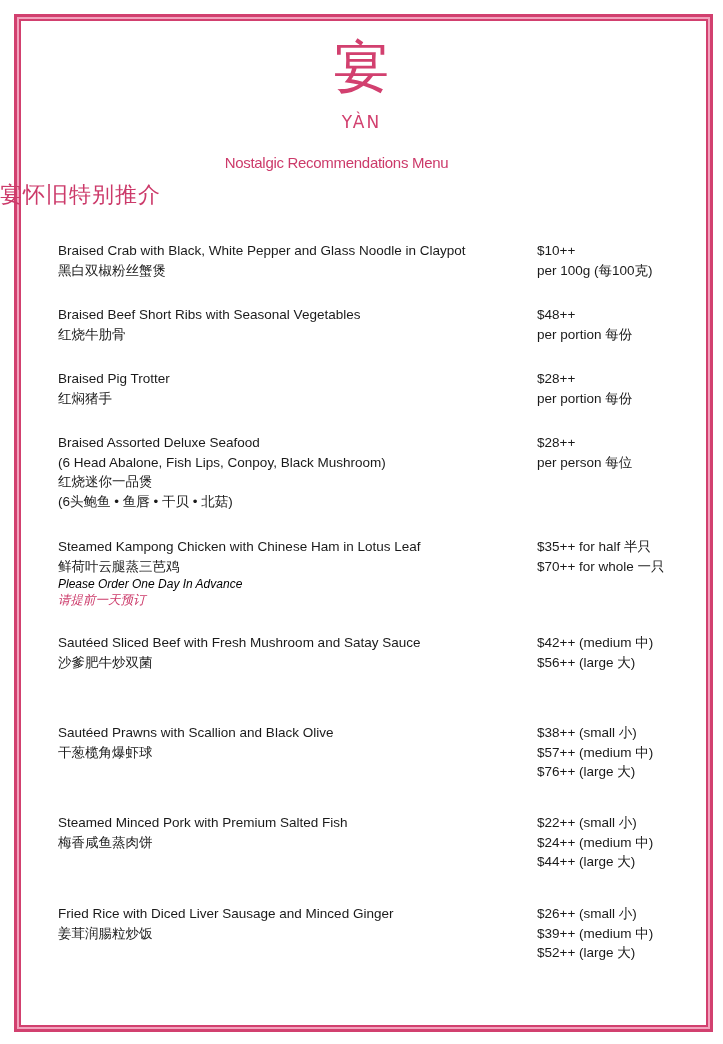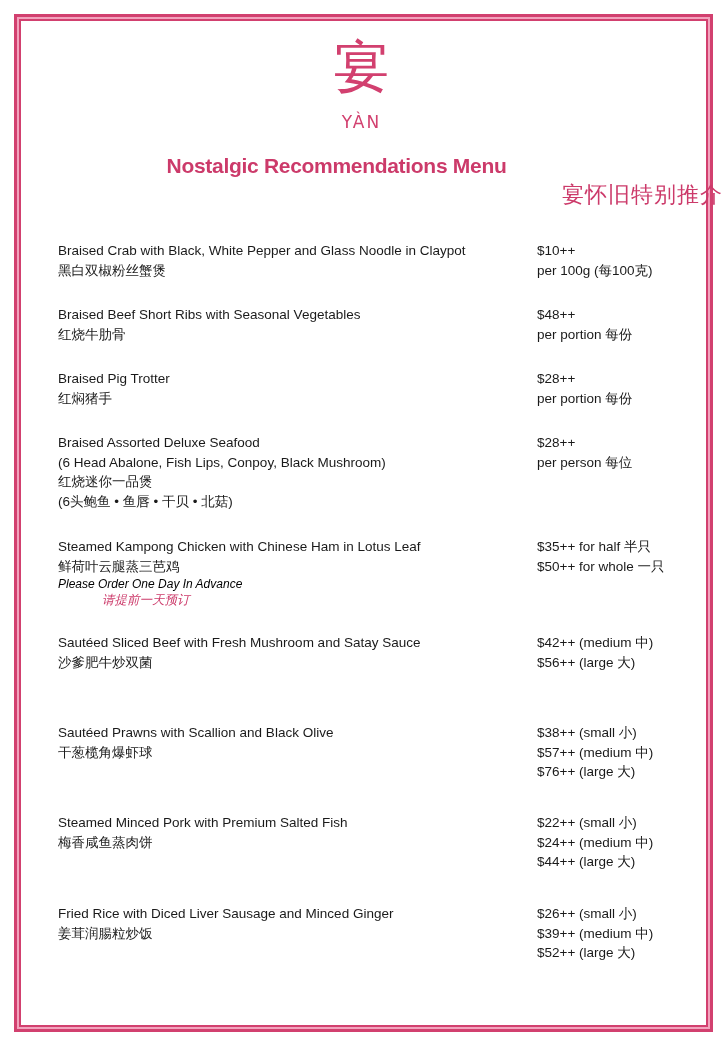--- a/index.html
+++ b/index.html
@@ -16,29 +16,29 @@
     }
     .frame-inner {
       position: absolute; left: 19px; top: 19px; width: 689px; height: 1008px;
       border: 2px solid #d2406f;
     }
 
     .logo { position: absolute; left: 0; top: 34px; width: 723px; text-align: center; color: #d2406f; }
     .logo-char { font-family: "DejaVu Sans", sans-serif; font-size: 56px; line-height: 66px; font-weight: normal; color: #d2406f; }
     .logo-latin { font-family: "DejaVu Sans", sans-serif; font-size: 17px; letter-spacing: 2px; line-height: 20px; margin-top: 12px; color: #d2406f; }
 
-    .title-en { position: absolute; left: 0; top: 154px; width: 673px; text-align: center; font-size: 21px; font-weight: bold; color: #cc3a6a; letter-spacing: -0.3px; }
-    .title-zh { position: absolute; left: 0; top: 180px; width: 723px; text-align: right; font-size: 22px; color: #cc3a6a; letter-spacing: 1px; }
+    .title-en { position: absolute; left: 0; top: 154px; width: 673px; text-align: center; font-size: 15px; font-weight: normal; color: #cc3a6a; letter-spacing: -0.3px; }
+    .title-zh { position: absolute; left: 0; top: 180px; width: 723px; text-align: left; font-size: 22px; color: #cc3a6a; letter-spacing: 1px; }
 
     .item { position: absolute; left: 50px; width: 640px; font-size: 13.5px; line-height: 19.5px; }
     .item .name { position: absolute; left: 8px; top: 0; width: 475px; }
     .item .price { position: absolute; left: 487px; top: 0; width: 170px; white-space: nowrap; }
     .line { display: block; white-space: nowrap; }
     .note { color: #000000; font-style: italic; font-size: 12px; line-height: 16px; }
-    .note-zh { color: #cc3a6a; font-style: italic; font-size: 12.5px; line-height: 16px; margin-left: 44px; }
+    .note-zh { color: #cc3a6a; font-style: italic; font-size: 12.5px; line-height: 16px; }
   </style>
 </head>
 <body>
 
 <div class="frame-outer"></div>
 <div class="frame-mid"></div>
 <div class="frame-inner"></div>
 
 <div class="logo">
   <div class="logo-char">宴</div>
@@ -96,21 +96,21 @@
 
 <div class="item" style="top:537px;">
   <div class="name">
     <span class="line">Steamed Kampong Chicken with Chinese Ham in Lotus Leaf</span>
     <span class="line">鲜荷叶云腿蒸三芭鸡</span>
     <span class="line note">Please Order One Day In Advance</span>
     <span class="line note-zh">请提前一天预订</span>
   </div>
   <div class="price">
     <span class="line">$35++ for half 半只</span>
-    <span class="line">$50++ for whole 一只</span>
+    <span class="line">$70++ for whole 一只</span>
   </div>
 </div>
 
 <div class="item" style="top:633px;">
   <div class="name">
     <span class="line">Sautéed Sliced Beef with Fresh Mushroom and Satay Sauce</span>
     <span class="line">沙爹肥牛炒双菌</span>
   </div>
   <div class="price">
     <span class="line">$42++ (medium 中)</span>

